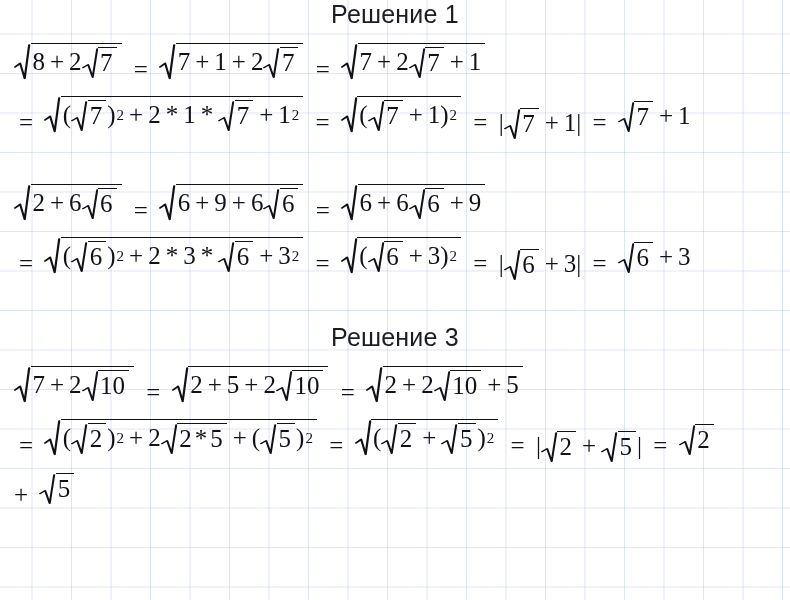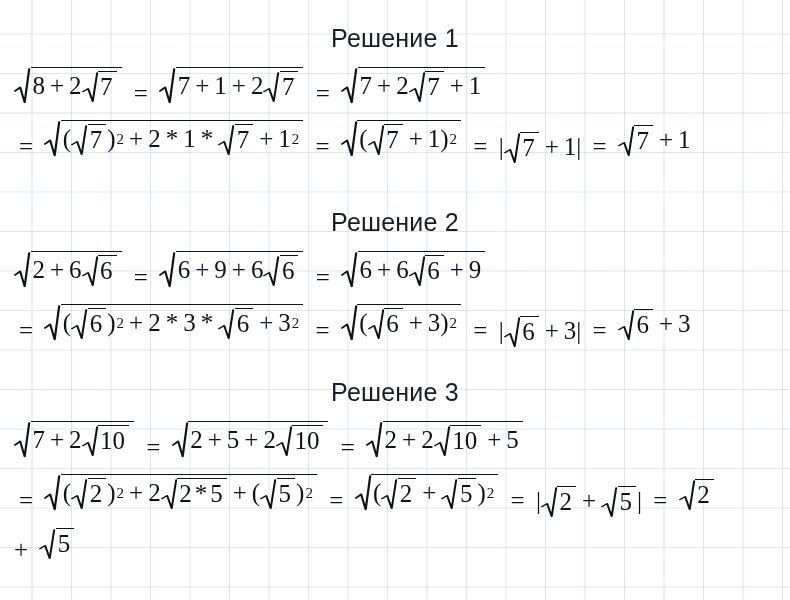--- a/index.html
+++ b/index.html
@@ -104,21 +104,21 @@
     align-items: center;
   }
 </style>
 </head>
 <body>
 
 <div id="grid-background"></div>
 
 <div id="page-content">
 
-  <div class="section" style="margin-top:24px;">
+  <div class="section" style="">
     <div class="section-title">Решение 1</div>
 
     <div class="eq-line" style="margin-top:14px; padding-left:14px;">
       <span class="mrow">
         <span class="sqrt big">
           <span class="hook">
             <svg viewBox="0 0 12 40" preserveAspectRatio="none" aria-hidden="true">
               <path d="M0,26 L4,22 L7.5,39 L11,1" fill="none" stroke="#111118" stroke-width="1.7" stroke-linecap="round" stroke-linejoin="round"></path>
             </svg>
           </span>
@@ -310,21 +310,20 @@
             <span>7</span>
           </span>
         </span>
         <span class="op">+</span>
         <span>1</span>
       </span>
     </div>
   </div>
 
   <div class="section" style="margin-top:46px;">
-    <div class="section-title">Решение 2</div>
 
     <div class="eq-line" style="margin-top:14px; padding-left:14px;">
       <span class="mrow">
         <span class="sqrt big">
           <span class="hook">
             <svg viewBox="0 0 12 40" preserveAspectRatio="none" aria-hidden="true">
               <path d="M0,26 L4,22 L7.5,39 L11,1" fill="none" stroke="#111118" stroke-width="1.7" stroke-linecap="round" stroke-linejoin="round"></path>
             </svg>
           </span>
           <span class="rad">
@@ -514,21 +513,21 @@
           <span class="rad">
             <span>6</span>
           </span>
         </span>
         <span class="op">+</span>
         <span>3</span>
       </span>
     </div>
   </div>
 
-  <div class="section" style="margin-top:32px;">
+  <div class="section" style="margin-top:44px;">
     <div class="section-title">Решение 3</div>
 
     <div class="eq-line" style="margin-top:14px; padding-left:14px;">
       <span class="mrow">
         <span class="sqrt big">
           <span class="hook">
             <svg viewBox="0 0 12 40" preserveAspectRatio="none" aria-hidden="true">
               <path d="M0,26 L4,22 L7.5,39 L11,1" fill="none" stroke="#111118" stroke-width="1.7" stroke-linecap="round" stroke-linejoin="round"></path>
             </svg>
           </span>

